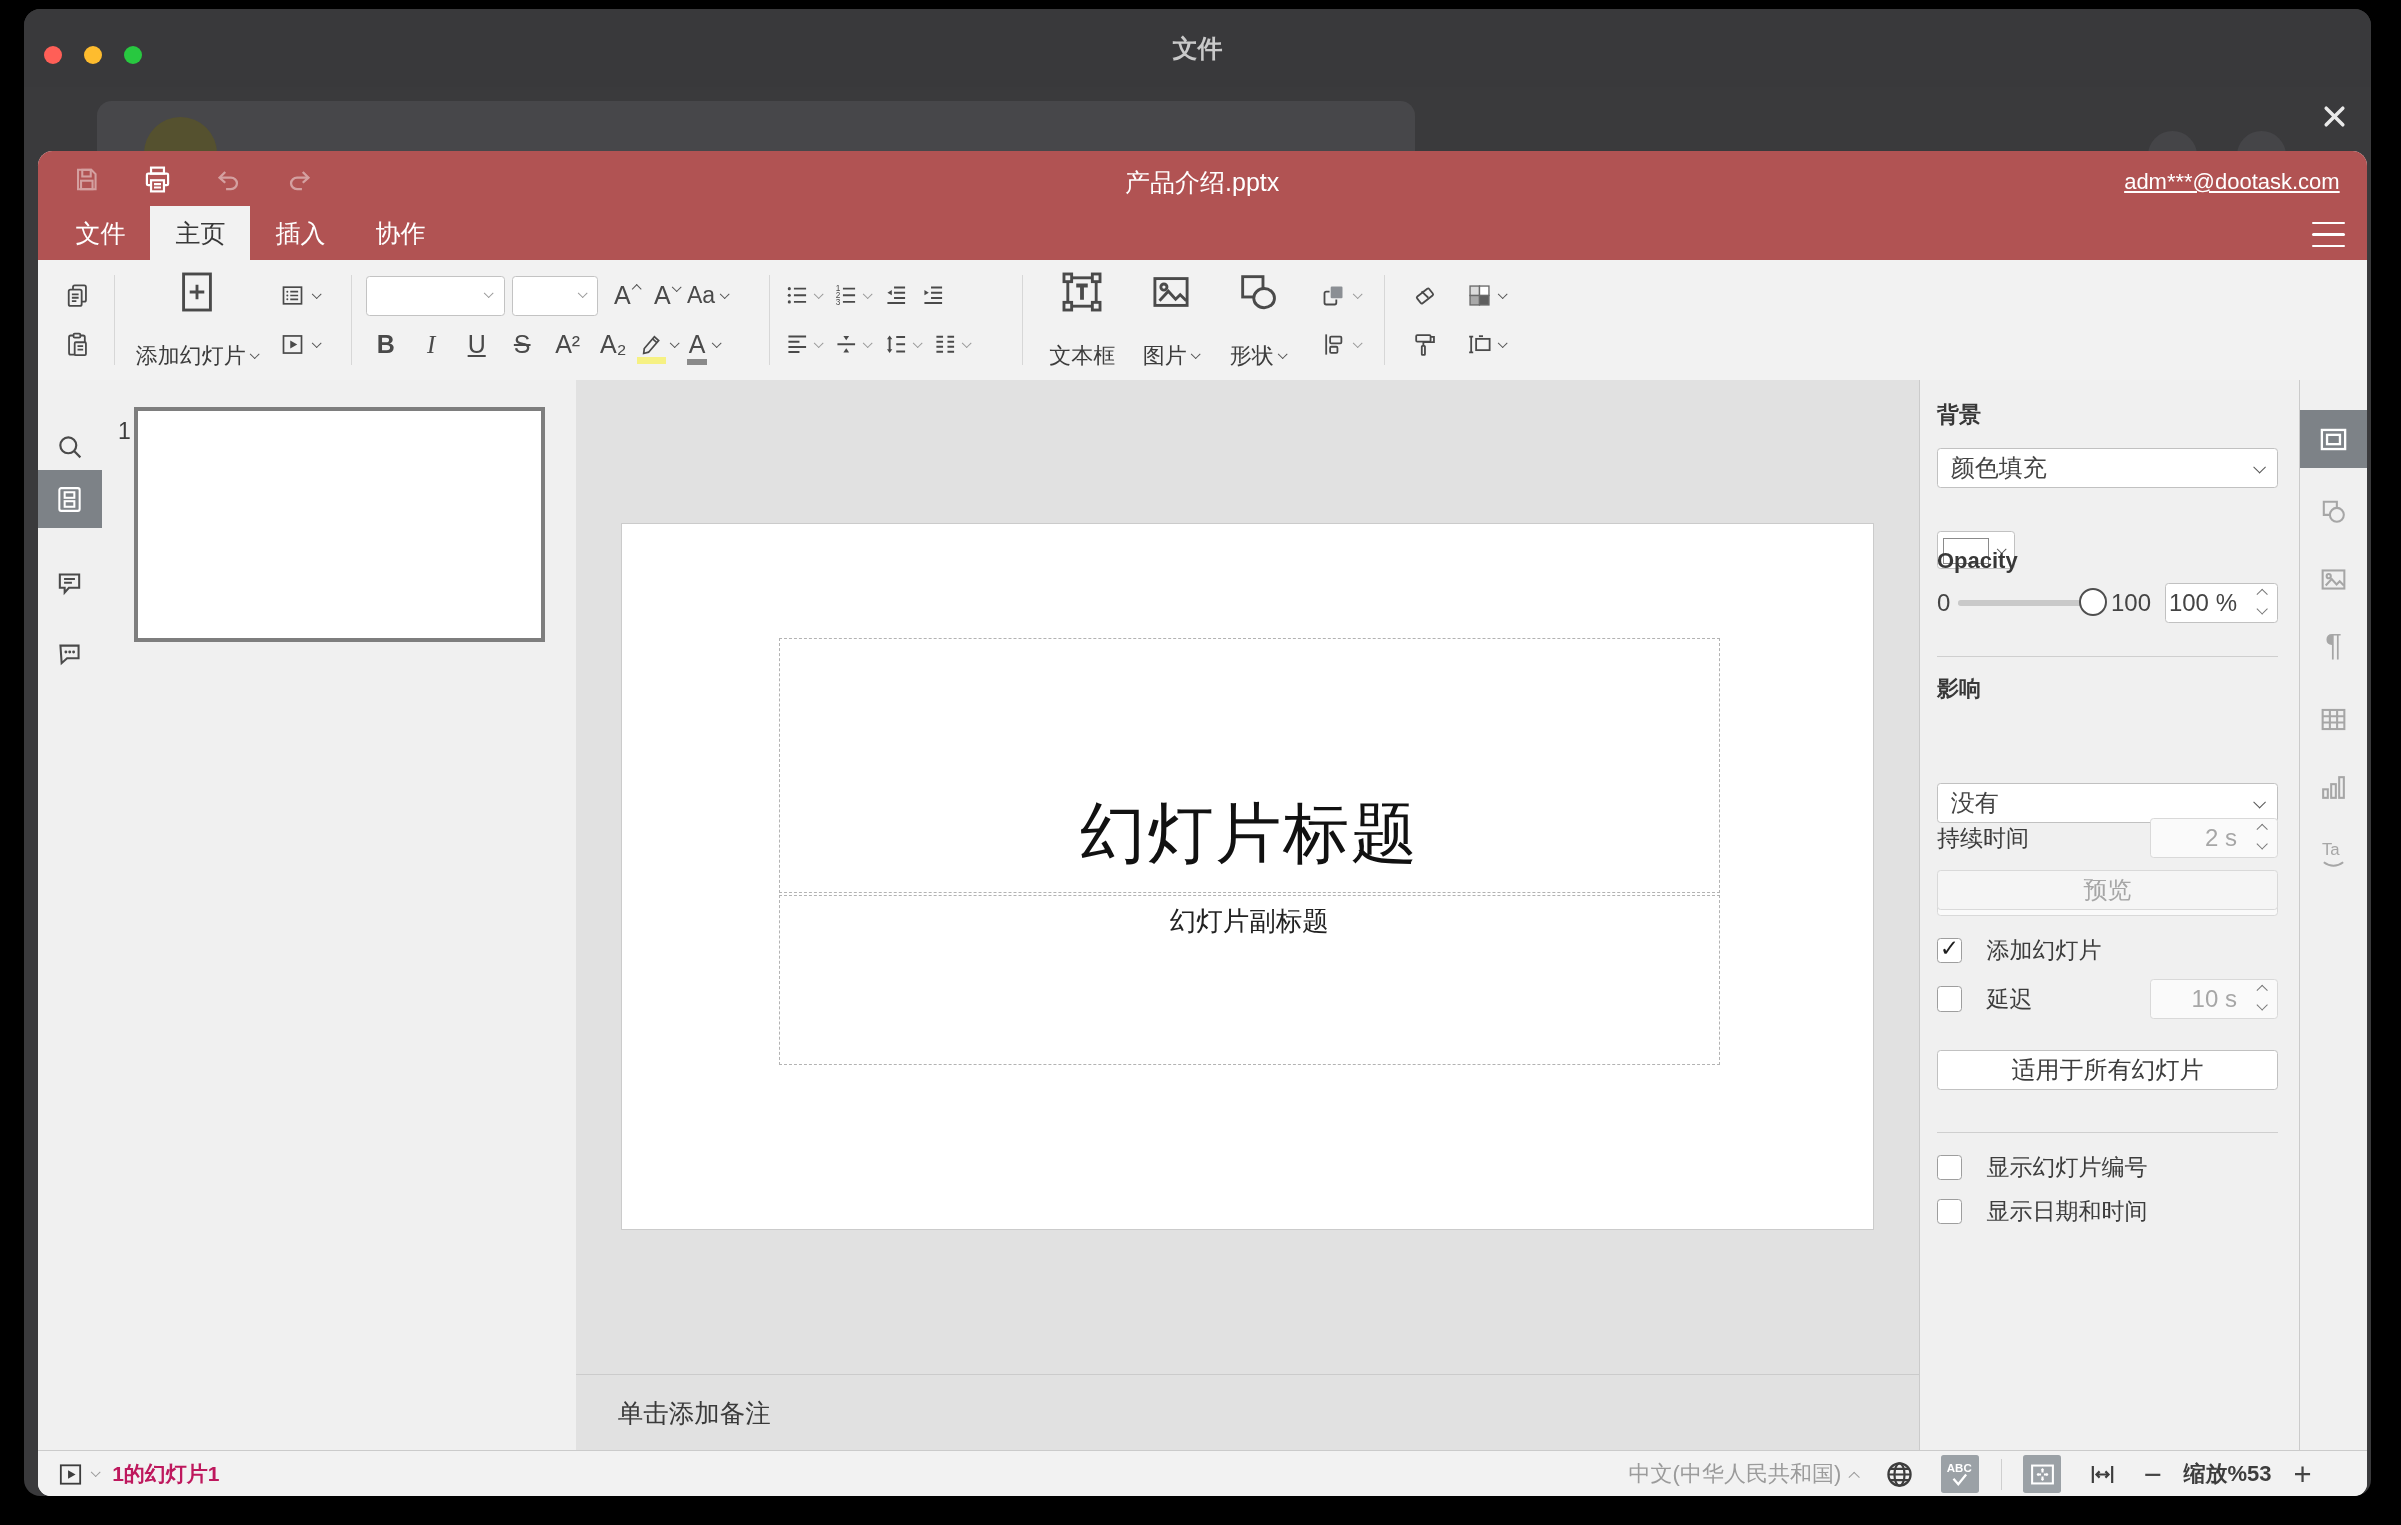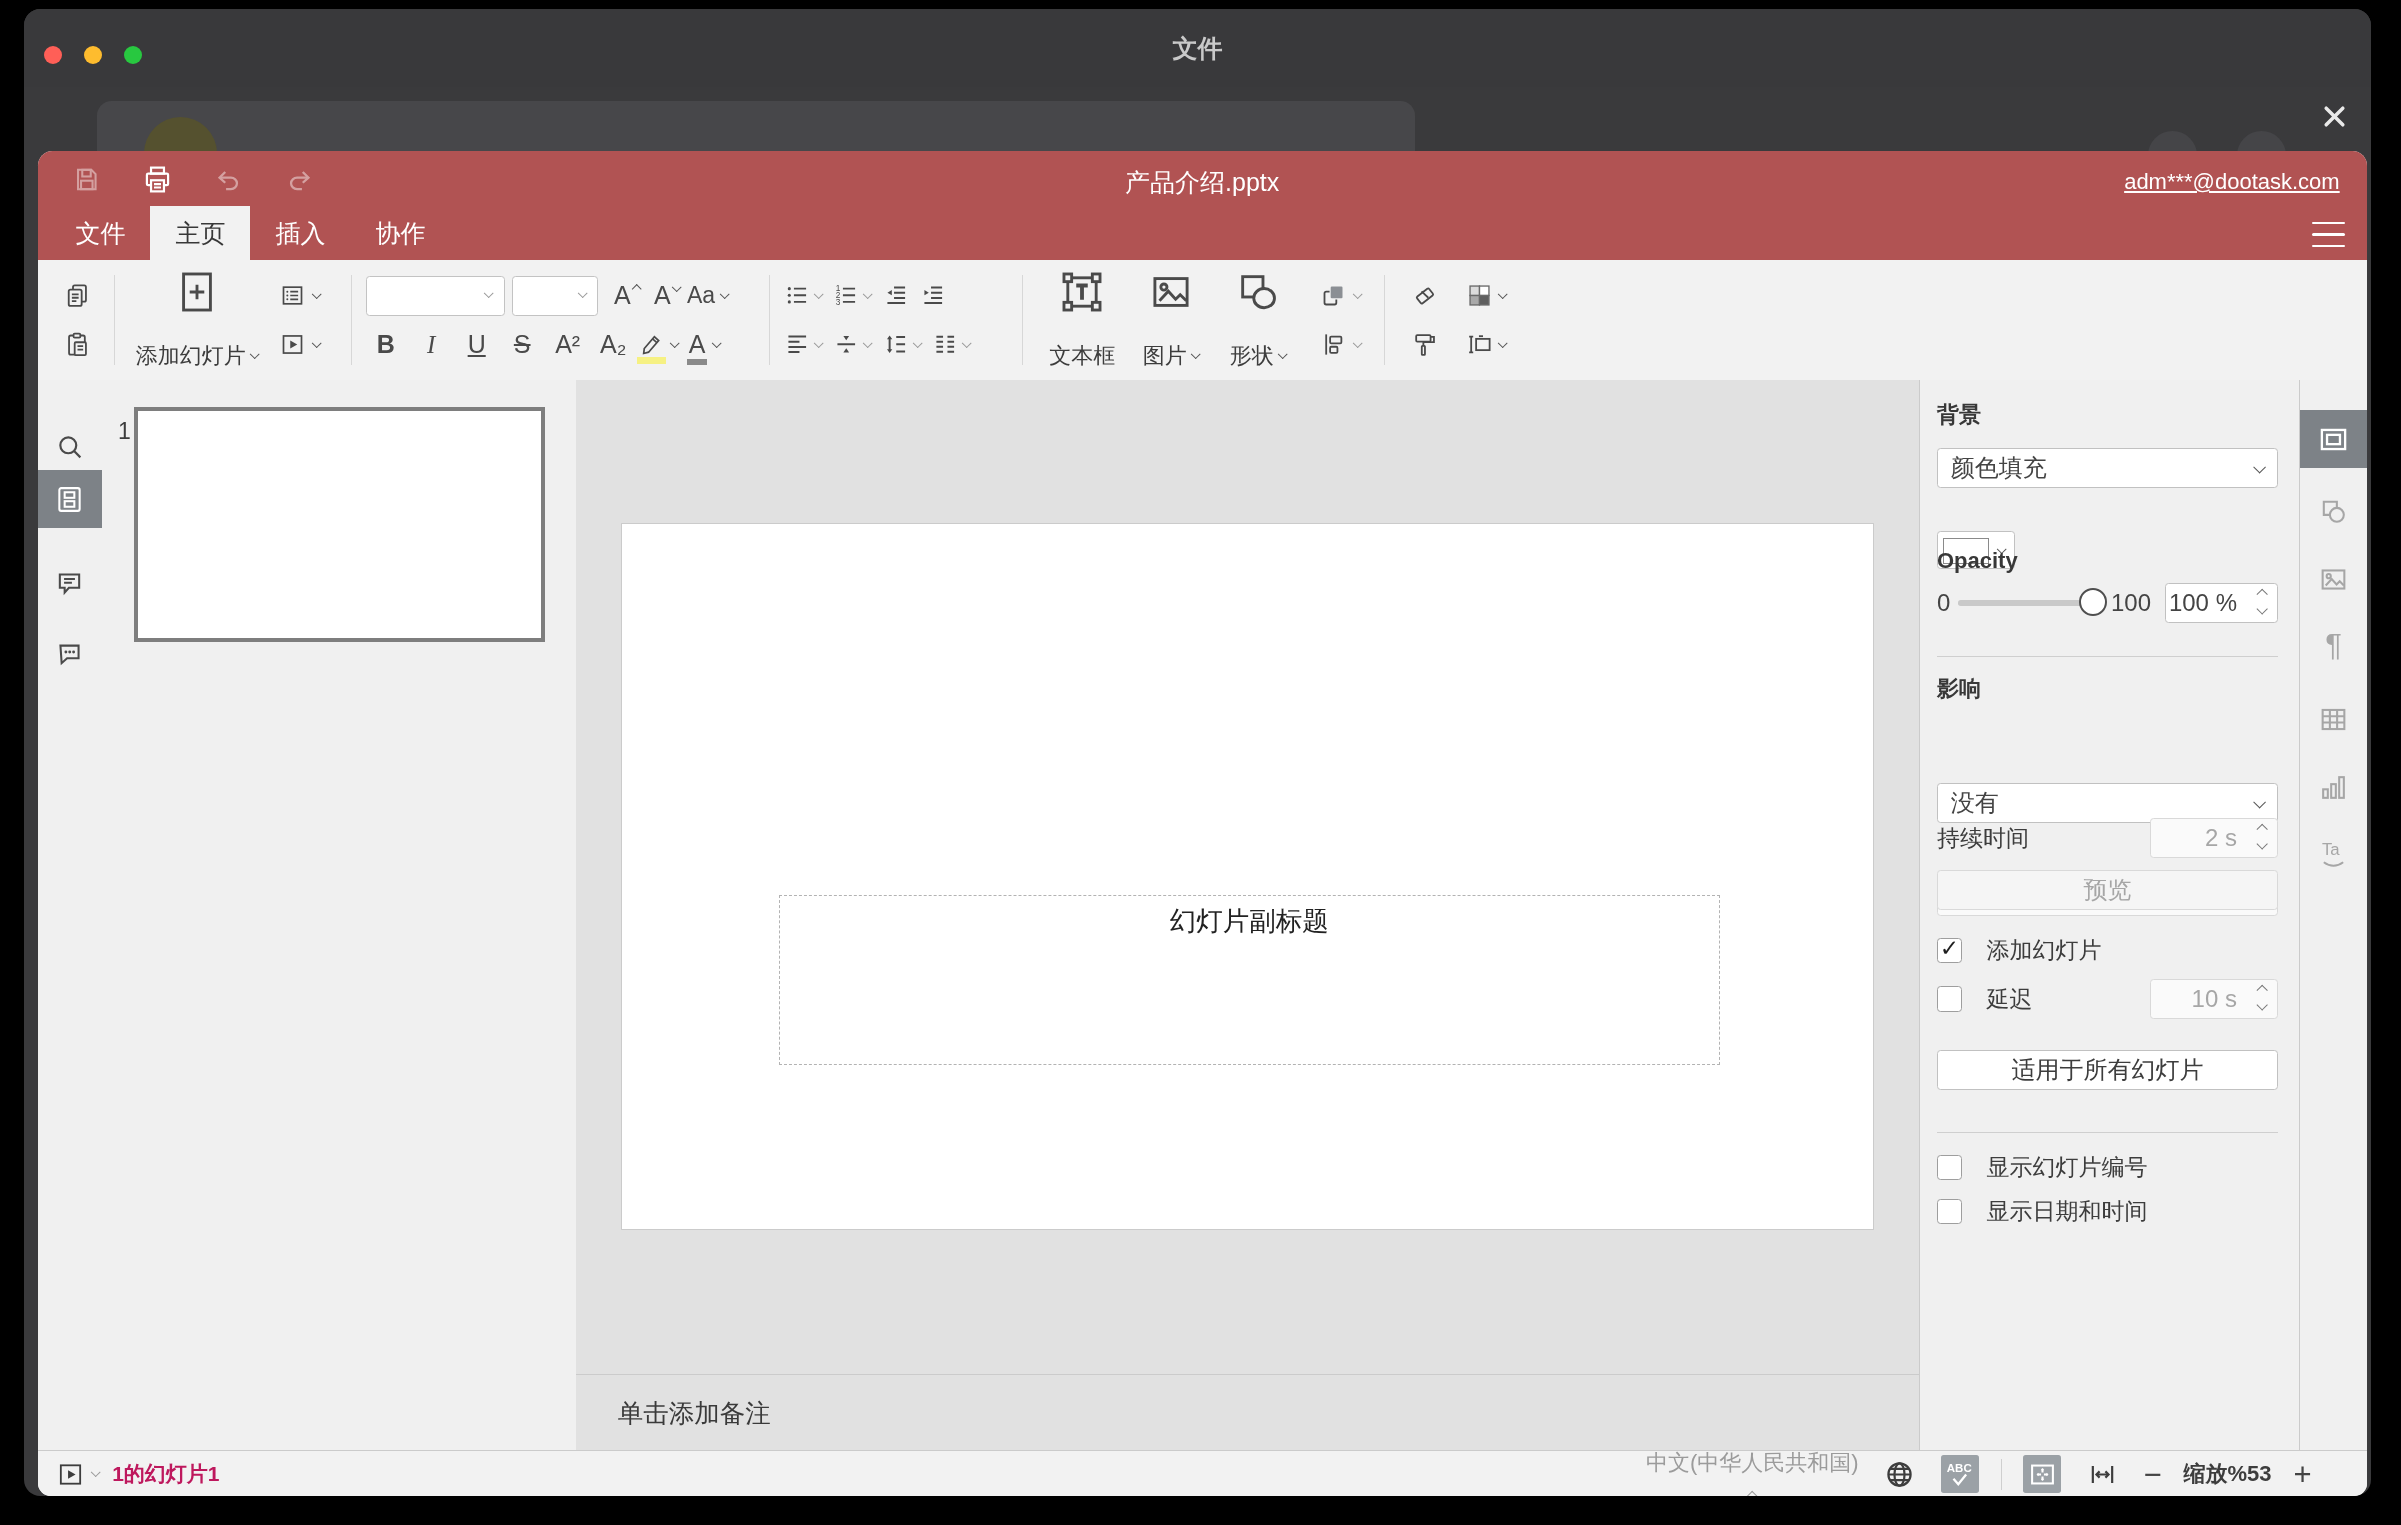--- a/index.html
+++ b/index.html
@@ -112,21 +112,21 @@
   
   .rstrip{position:absolute;left:2261px;top:0;width:68px;height:1070px;background:#f0f0f0;border-left:0.9px solid #cbcbcb;color:#a6a6a6;}
   .rsbtn{position:absolute;left:0;width:68px;height:58px;display:flex;align-items:center;justify-content:center;cursor:pointer;}
   .rsbtn.active{background:#7d8287;color:#fff;}
   .para-glyph{font-size:31px;}
   
   .statusbar{position:absolute;left:0;top:1299px;width:2329px;height:46px;background:#f2f2f2;border-top:0.9px solid #cbcbcb;}
   .sgroup-l{position:absolute;left:18px;top:0;height:46px;display:flex;align-items:center;gap:12.8px;}
   .sgroup-r{position:absolute;right:55px;top:0;height:46px;display:flex;align-items:center;gap:22px;}
   .slideind{font-size:21px;font-weight:700;color:#be185d;}
-  .lang{font-size:22px;color:#9b9b9b;display:flex;align-items:center;gap:9px;cursor:pointer;flex-direction:column;}
+  .lang{font-size:22px;color:#9b9b9b;display:flex;align-items:center;gap:9px;cursor:pointer;}
   .caret-up{display:inline-block;width:7.3px;height:7.3px;border-right:1.8px solid #9b9b9b;border-bottom:1.8px solid #9b9b9b;transform:rotate(-135deg);margin-top:5.5px;}
   .sqbtn{width:38px;height:38px;border-radius:2.7px;display:flex;align-items:center;justify-content:center;cursor:pointer;color:#3d3d3d;}
   .sqbtn.on{background:#9ba1a6;color:#fff;}
   .sdiv{width:0.9px;height:31px;background:#cfcfcf;}
   .pm{font-size:31px;color:#444;cursor:pointer;line-height:1;}
   .zoomlbl{font-size:22px;font-weight:700;color:#3d3d3d;}
   svg{display:block;}
 </style>
 </head>
 <body>
@@ -675,20 +675,23 @@
             </div>
       </div>
 
       <div class="slidepanel">
         <div class="snum">1</div>
         <div class="thumb"></div>
       </div>
 
       <div class="canvas">
         <div class="slide">
+          <div class="ph title">
+            <span class="t">幻灯片标题</span>
+          </div>
           <div class="ph sub">
             <span class="t">幻灯片副标题</span>
           </div>
         </div>
       </div>
 
       <div class="notes">
         <span class="t">单击添加备注</span>
       </div>
 

